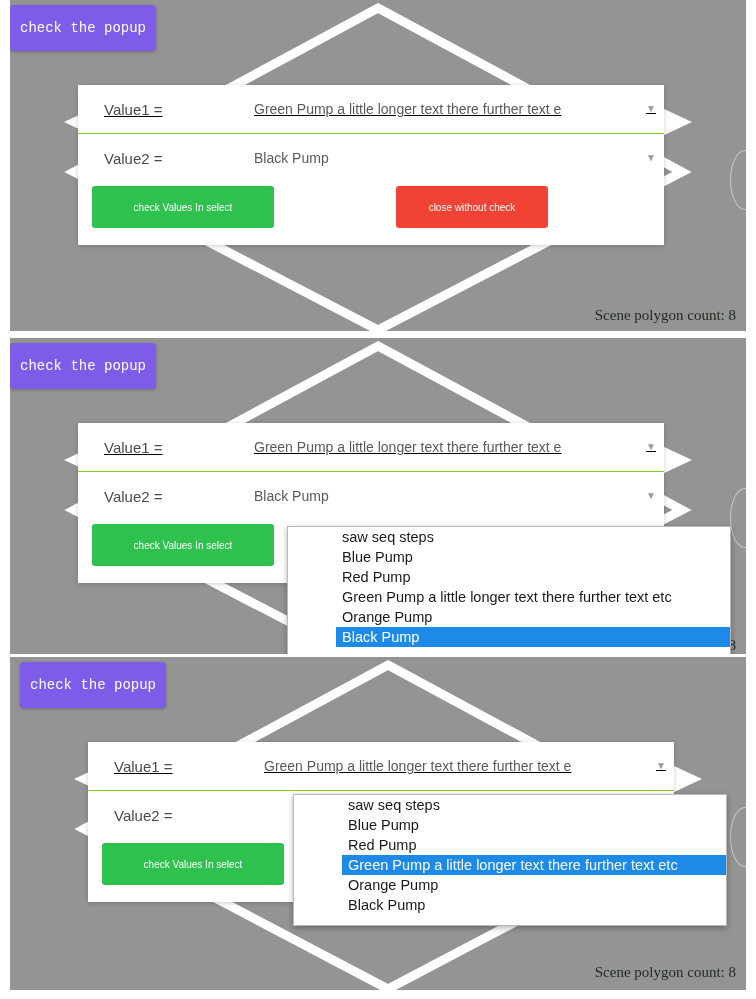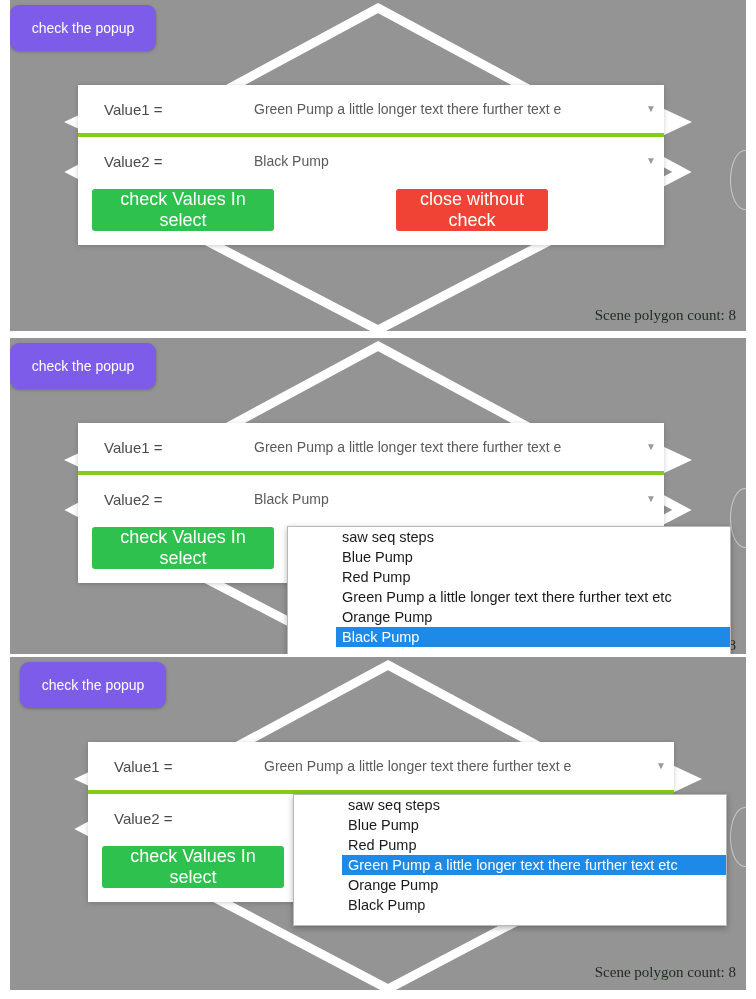--- a/index.html
+++ b/index.html
@@ -10,45 +10,45 @@
   
   .panel{position:absolute;background:#949494;overflow:hidden;}
 
   
   .poly-wrap{position:absolute;left:0;top:0;width:100%;height:100%;pointer-events:none;}
 
   
   .dialog{position:absolute;background:#ffffff;
           box-shadow:0 1px 5px rgba(0,0,0,0.20);}
   .row{position:relative;display:flex;align-items:center;height:48px;}
-  .row.r1{border-bottom:4px solid #84cc16;}
+  .row.r1{border-bottom:1px solid #84cc16;text-decoration:underline;}
   .label{font-size:15px;color:#4a4a4a;padding-left:26px;width:150px;flex:none;}
   .selectval{font-size:14px;color:#5a5a5a;white-space:nowrap;overflow:hidden;flex:1;}
   .caret{width:26px;flex:none;text-align:center;color:#9a9a9a;font-size:10px;line-height:1;}
 
   .btnrow{display:flex;align-items:flex-start;}
-  .btn{border:none;border-radius:3px;color:#ffffff;font-size:18px;
+  .btn{border:none;border-radius:3px;color:#ffffff;font-size:10px;
        font-family:"Liberation Sans",sans-serif;cursor:pointer;
        padding:16px;display:flex;align-items:center;justify-content:center;}
   .btn-green{background:#2fc14e;}
   .btn-red{background:#f04336;}
 
   
   .droplist{position:absolute;background:#ffffff;border:1px solid #b9b9b9;
             box-shadow:0 2px 6px rgba(0,0,0,0.30);overflow:hidden;z-index:40;padding-left:48px;}
   .opt{font-size:14.5px;color:#1a1a1a;line-height:20px;height:20px;
        padding:0 6px;white-space:nowrap;overflow:hidden;}
   .opt.sel{background:#1e8ae8;color:#ffffff;}
 
   
   .purplebtn{position:absolute;background:#7c5ce8;color:#fff;
-             font-size:14px;border:none;border-radius:9px;
+             font-size:14px;border:none;border-radius:4px;
              display:flex;align-items:center;justify-content:center;
              box-shadow:0 1px 3px rgba(0,0,0,0.25);cursor:pointer;
-             font-family:Liberation Sans, sans-serif;}
+             font-family:Liberation Mono, monospace;}
 
   
   .polycount{position:absolute;right:10px;font-family:Liberation Serif, serif;
              font-size:15px;color:#1f2a1f;}
 
   
   .edgearc{position:absolute;border:1px solid #c9c9c9;border-radius:50%;
            background:transparent;}
 
   .sep{position:absolute;background:#ffffff;}

